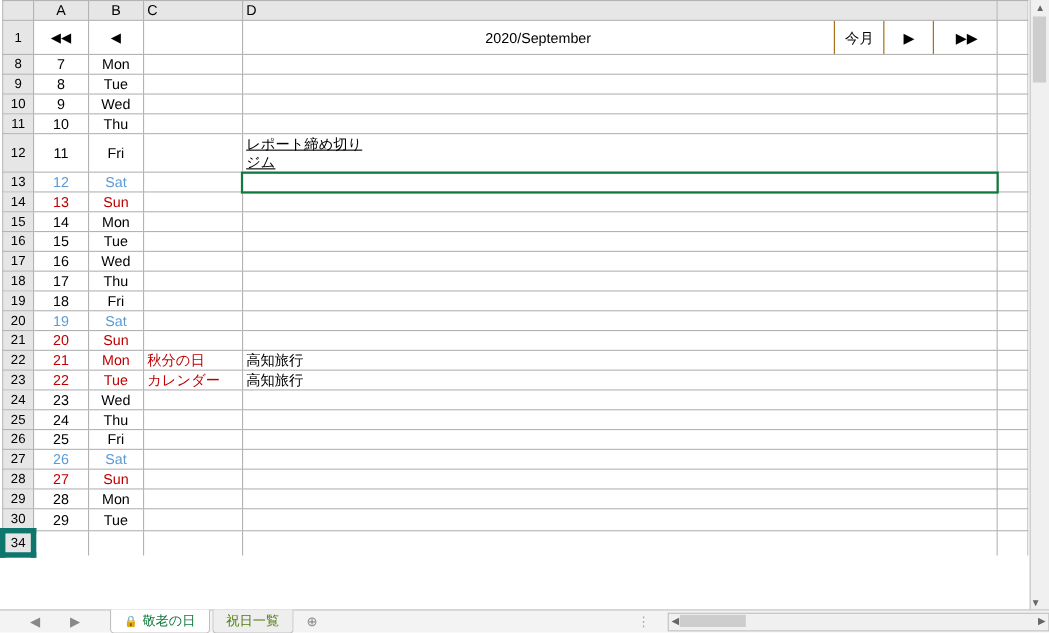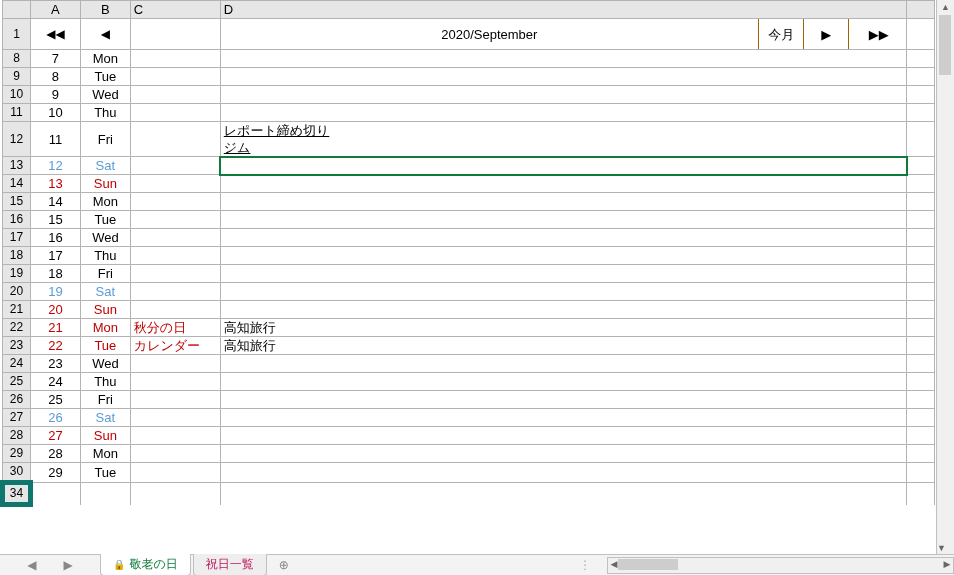--- a/index.html
+++ b/index.html
@@ -19,21 +19,21 @@
   .sat{color:#5b9bd5}
   .sun,.hol{color:#c00000}
   .sel{outline:2px solid #0e7a3b;outline-offset:-1px;background:#fff}
   .tall{height:34px;line-height:17px;white-space:pre}
   .blank-row td{border-left:1px solid #b3b3b3;border-right:1px solid #b3b3b3;border-top:none;border-bottom:none}
   .blank-row td.rowhdr{border:5px solid #0f766e}
   
   .tabbar{position:absolute;left:0;bottom:0;width:954px;height:20px;background:#f3f3f3;border-top:1px solid #c0c0c0;font-size:12px;display:flex;align-items:center}
   .tab-nav{width:100px;display:flex;justify-content:space-evenly;color:#888}
   .tab{padding:2px 12px;border:1px solid #c0c0c0;border-top:none;border-radius:0 0 4px 4px;background:#fff;margin-right:2px;cursor:pointer;display:flex;align-items:center;gap:4px}
-  .tab.inactive{background:#eee;color:#be185d}
+  .tab.inactive{background:#eee;color:#4d7c0f}
   .tab.active{color:#0e7a3b;font-weight:normal}
   .lock{font-size:10px;color:#777}
   .addtab{color:#888;margin-left:10px}
   .hscroll{flex-shrink:0;width:345px;height:15px;margin-left:10px;border:1px solid #c0c0c0;background:#f0f0f0;position:relative}
   .hscroll .thumb{position:absolute;left:10px;top:1px;width:60px;height:11px;background:#cdcdcd}
   .hscroll .arrow{position:absolute;top:0;width:12px;height:13px;text-align:center;font-size:9px;color:#666;line-height:13px}
   .hscroll .arrow.l{left:0}
   .hscroll .arrow.r{right:0}
   .vscroll{position:absolute;right:0;top:0;width:17px;height:555px;background:#f0f0f0;border-left:1px solid #c0c0c0}
   .vscroll .arrow{height:14px;text-align:center;font-size:9px;color:#666;line-height:14px}

